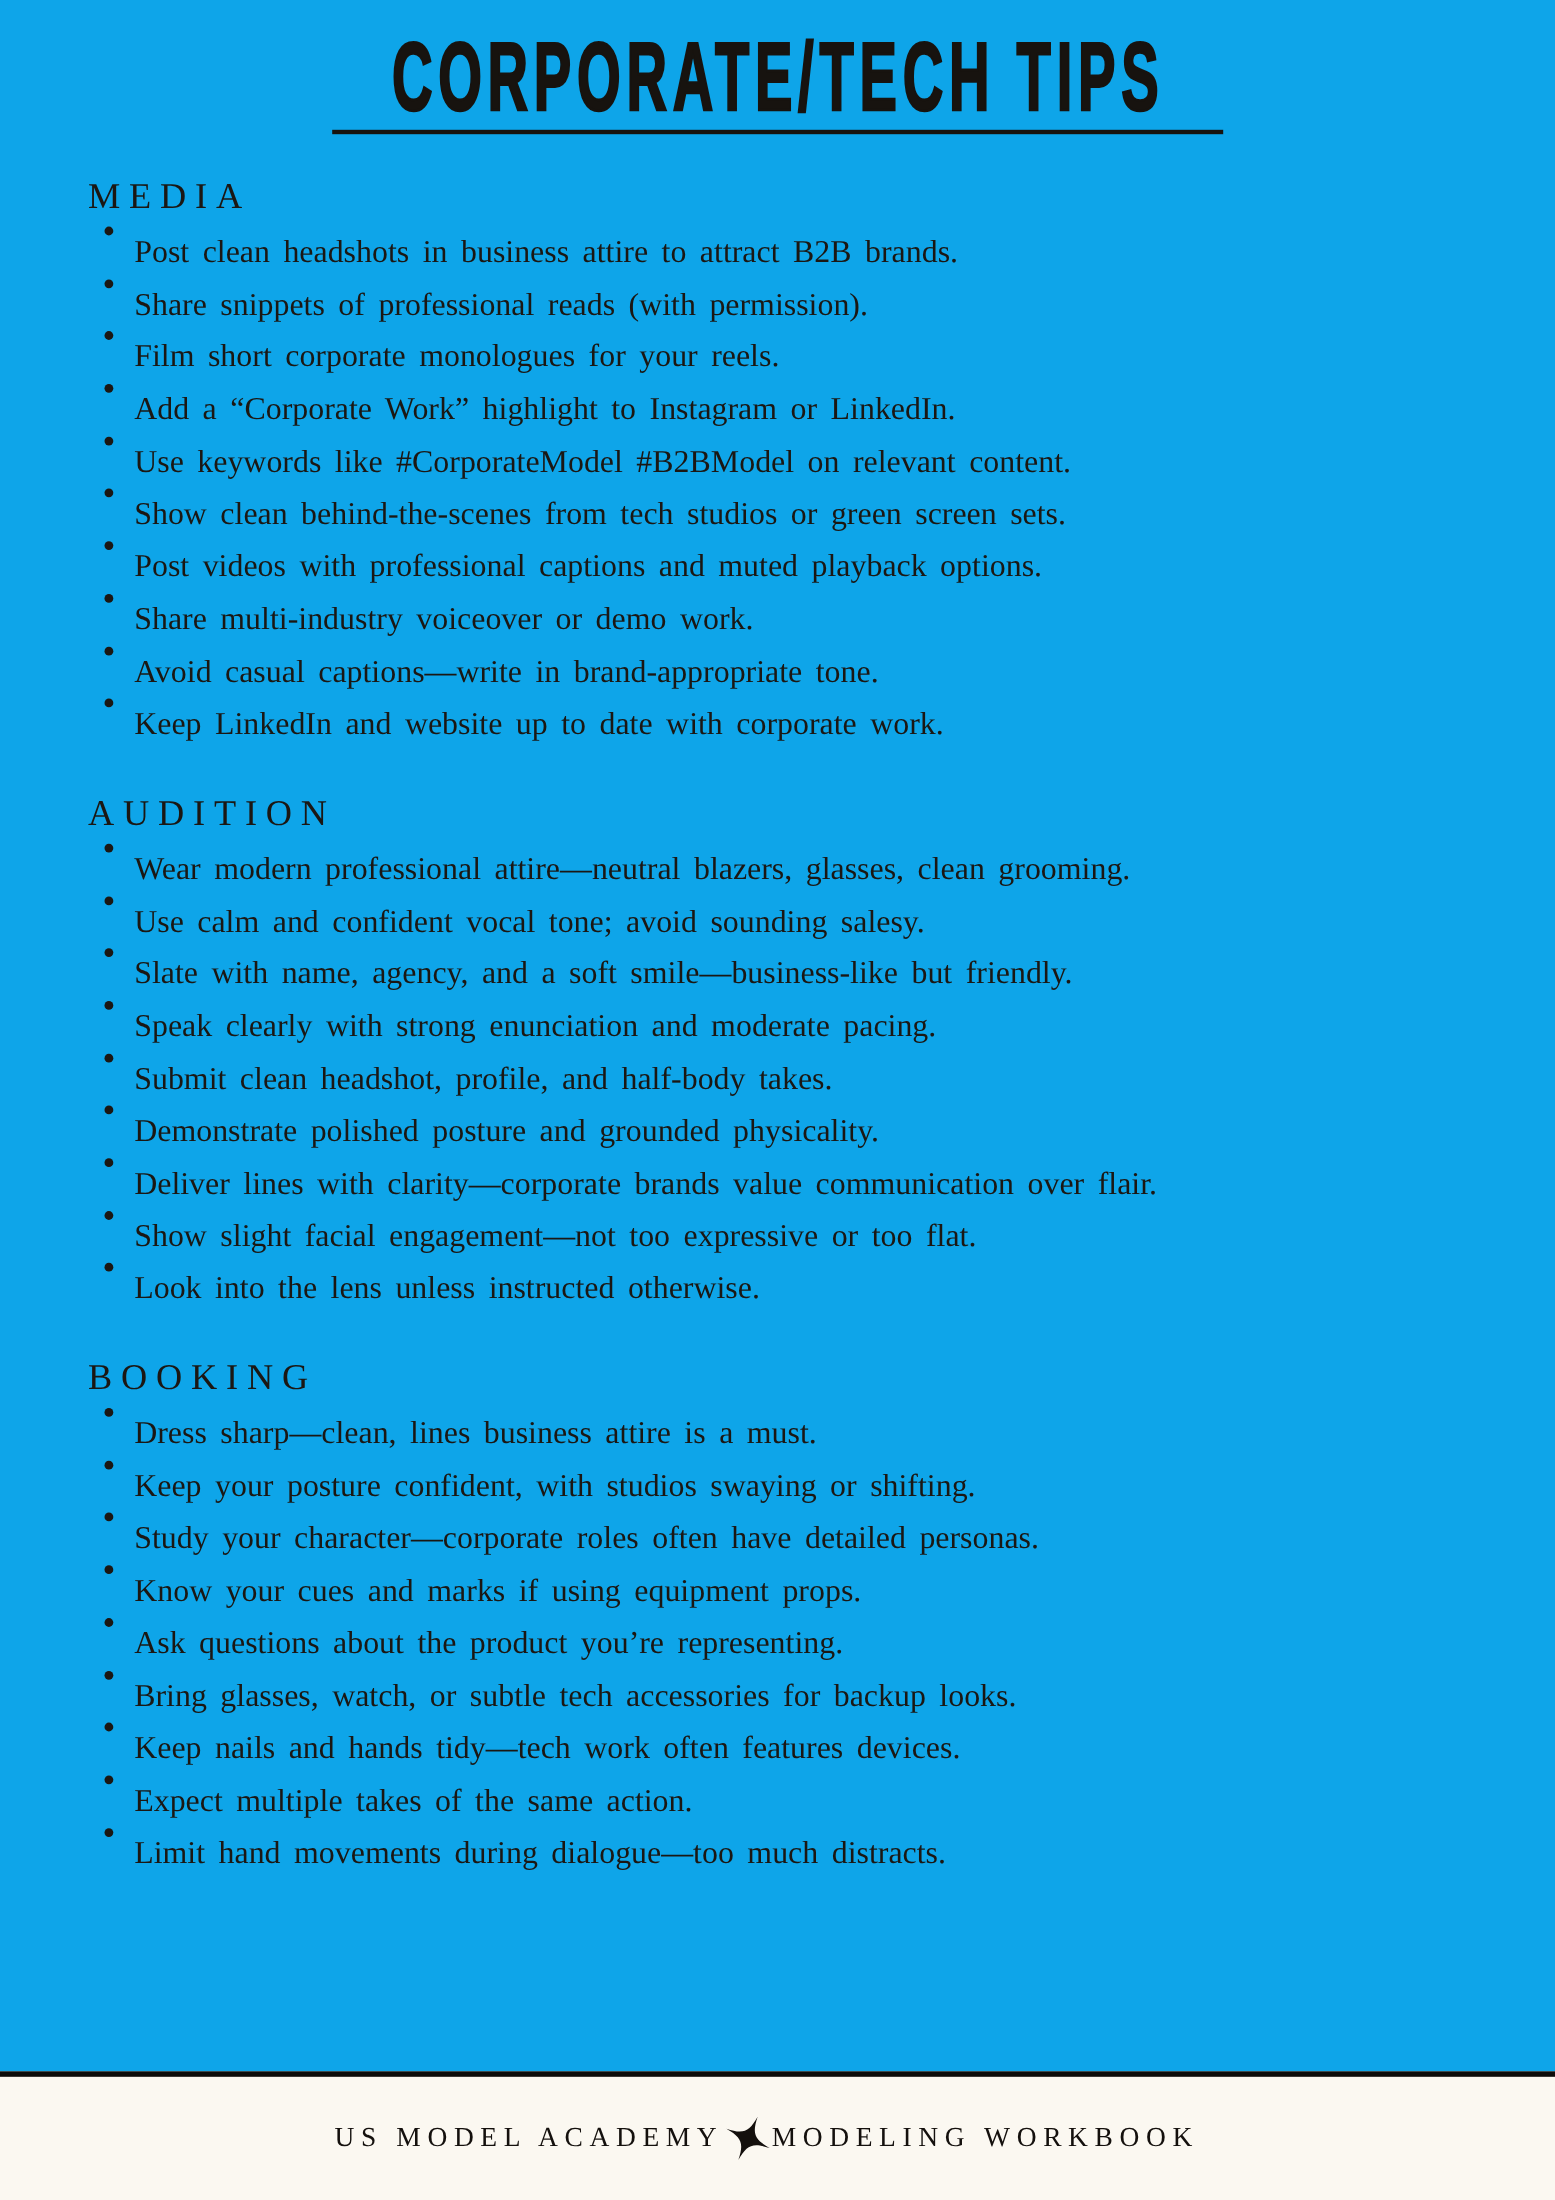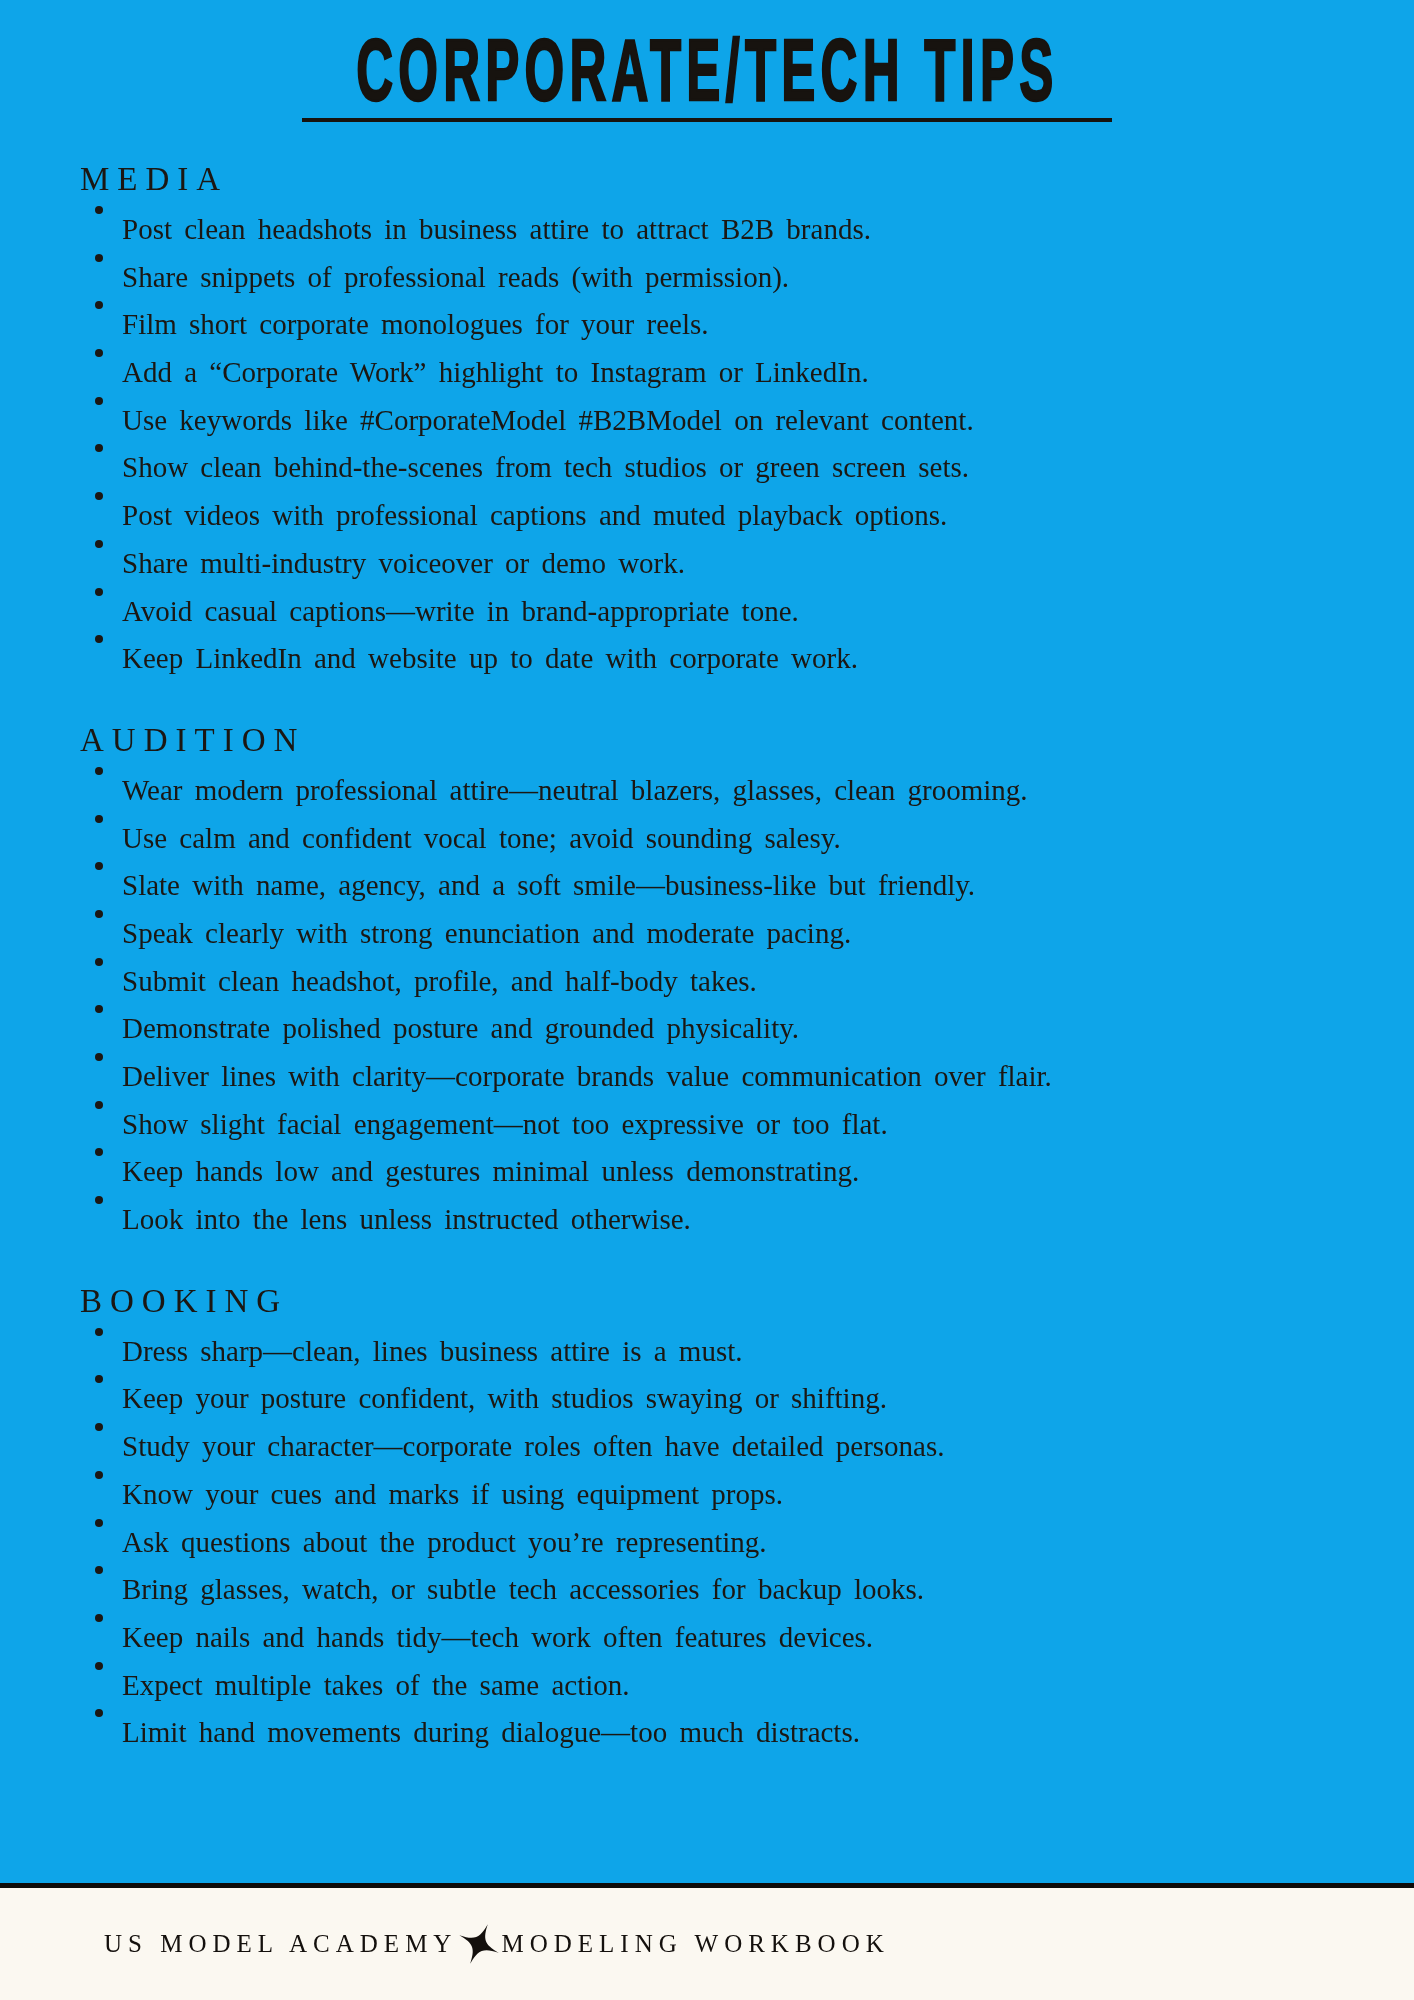--- a/index.html
+++ b/index.html
@@ -63,21 +63,21 @@
     margin: 0 19px 0 15px;
   }
   .footer {
     position: absolute;
     left: 0; right: 0; bottom: 0;
     height: 117px;
     background: #fbf8f1;
     border-top: 5px solid #0e0c0a;
     display: flex;
     align-items: center;
-    justify-content: flex-start;
+    justify-content: center;
     padding: 0 124px 0 104px;
   }
   .footer-text {
     font-family: "Liberation Serif", serif;
     font-size: 25px;
     letter-spacing: 6px;
     color: #14100d;
     white-space: nowrap;
   }
   .star { width: 44px; height: 52px; transform: rotate(24deg); }
@@ -165,24 +165,20 @@
           <span class="dot"></span>
           <span class="tip-text">Demonstrate polished posture and grounded physicality.</span>
         </li>
       <li class="tip">
           <span class="dot"></span>
           <span class="tip-text">Deliver lines with clarity—corporate brands value communication over flair.</span>
         </li>
       <li class="tip">
           <span class="dot"></span>
           <span class="tip-text">Show slight facial engagement—not too expressive or too flat.</span>
-        </li>
-      <li class="tip">
-          <span class="dot"></span>
-          <span class="tip-text">Keep hands low and gestures minimal unless demonstrating.</span>
         </li>
       <li class="tip">
           <span class="dot"></span>
           <span class="tip-text">Look into the lens unless instructed otherwise.</span>
         </li>
     </ul>
 
     <div class="section-heading">BOOKING</div>
     <ul class="tips">
       <li class="tip">

